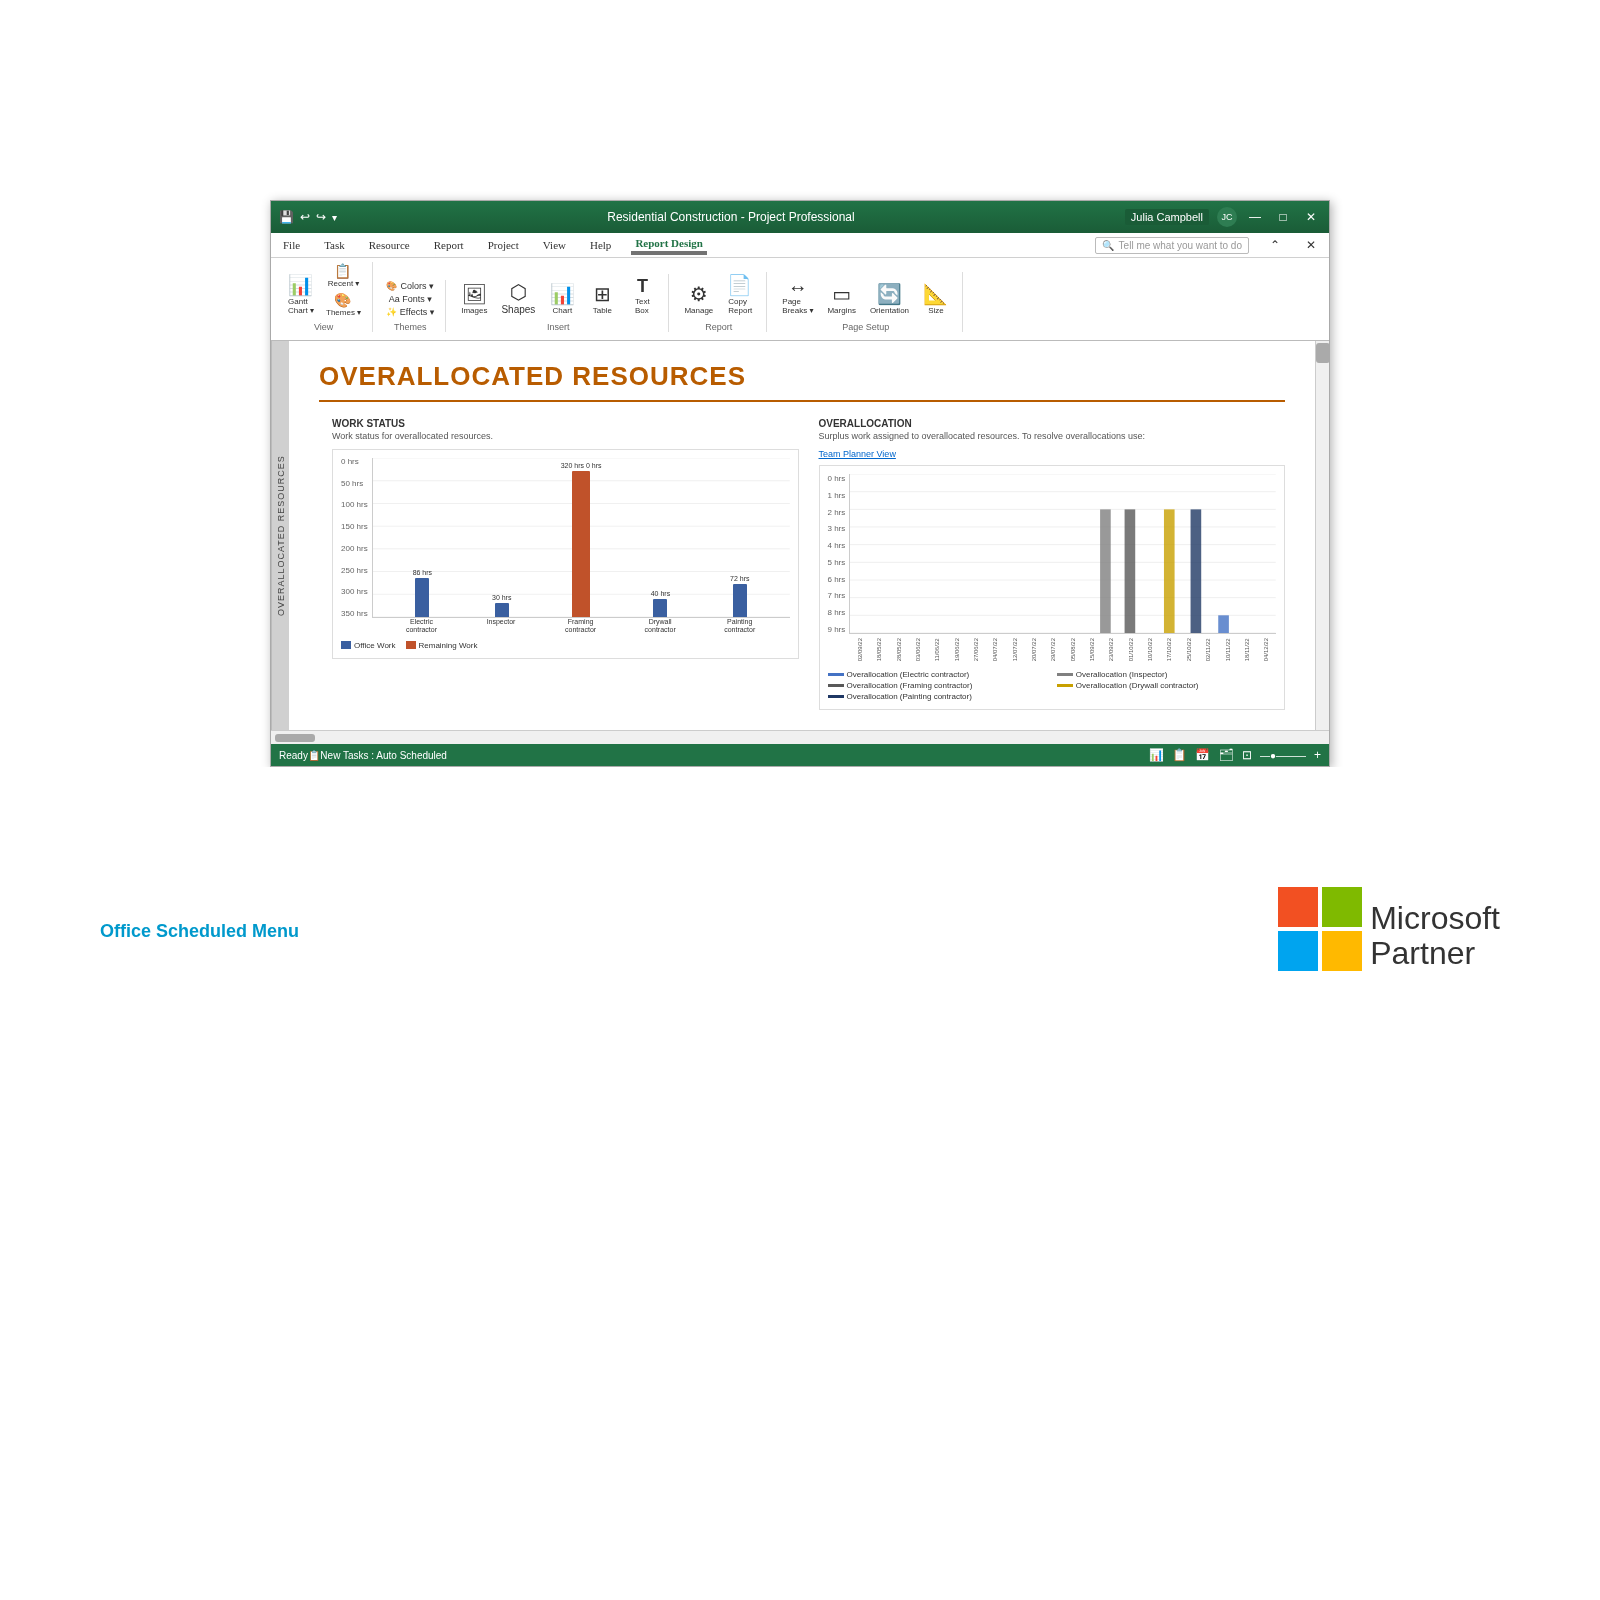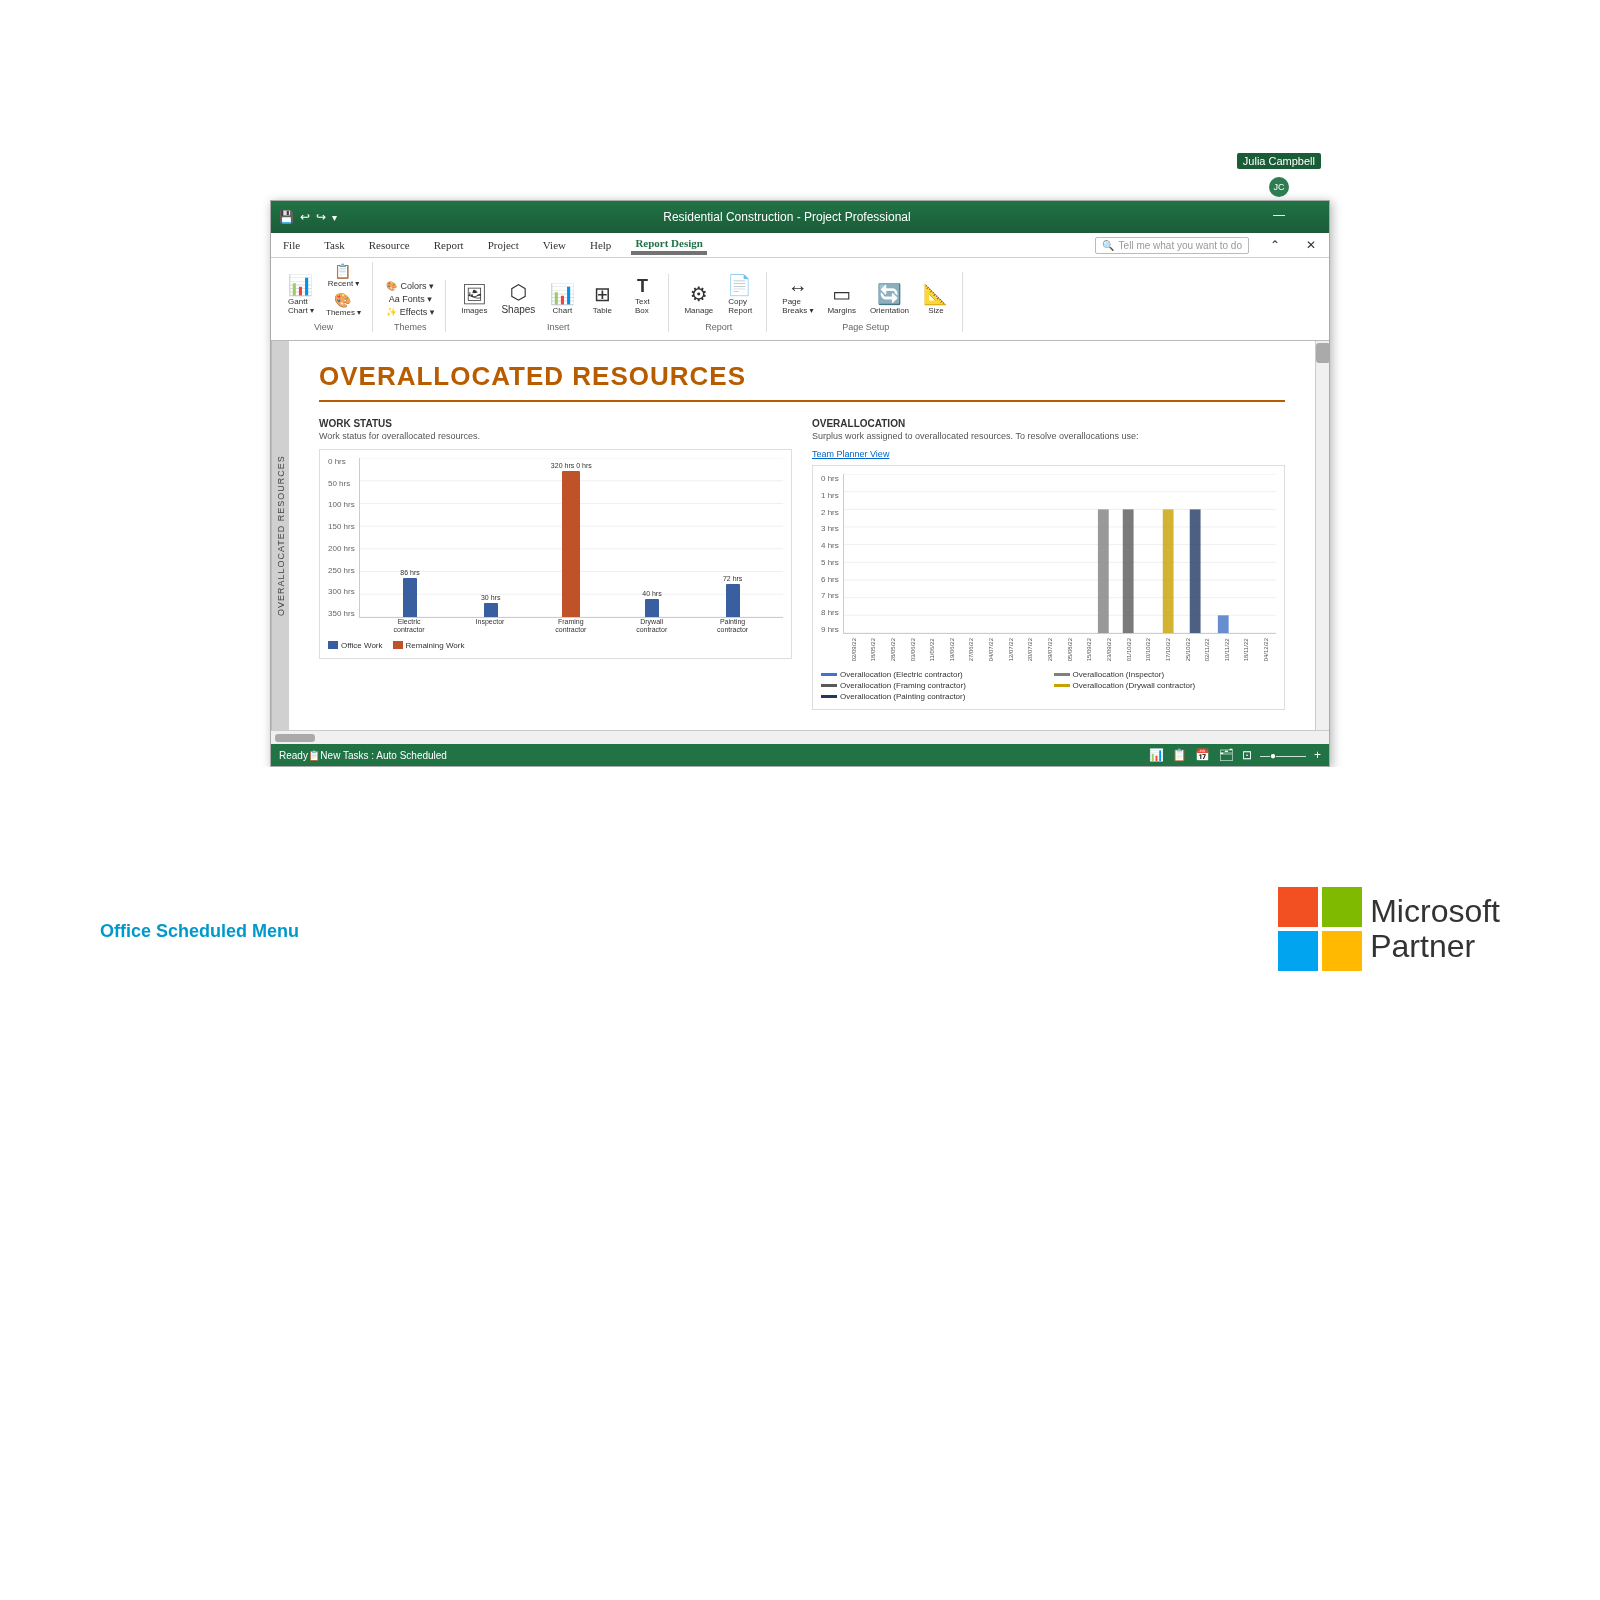--- a/index.html
+++ b/index.html
@@ -129,21 +129,21 @@
       font-size: 26px;
       font-weight: bold;
       color: #b85c00;
       text-transform: uppercase;
       letter-spacing: 1px;
       border-bottom: 2px solid #b85c00;
       padding-bottom: 8px;
       margin-bottom: 16px;
     }
 
-    .report-sections { display: flex; gap: 20px; }
+    .report-sections { display: flex; gap: 20px; margin-left: 13px; }
 
     .report-section { flex: 1; }
     .section-title { font-size: 10px; font-weight: bold; color: #333; text-transform: uppercase; margin-bottom: 2px; }
     .section-subtitle { font-size: 9px; color: #555; margin-bottom: 8px; }
     .section-link { font-size: 9px; color: #0066cc; text-decoration: underline; cursor: pointer; margin-bottom: 6px; display: block; }
 
     
     .bar-chart-container {
       border: 1px solid #ddd;
       padding: 8px;
@@ -265,21 +265,21 @@
       justify-content: space-between;
     }
 
     
     .oem-logo { display: flex; flex-direction: column; align-items: center; gap: 8px; }
     .oem-text-row { display: flex; align-items: center; gap: 10px; }
     .oem-letters { font-size: 72px; font-weight: 900; color: #e87722; line-height: 1; }
     .oem-tagline { font-size: 18px; color: #0099cc; font-weight: 600; margin-top: 4px; }
 
     
-    .ms-partner { display: flex; align-items: center; gap: 8px; }
+    .ms-partner { display: flex; align-items: flex-end; gap: 8px; }
     .ms-squares { display: grid; grid-template-columns: 1fr 1fr; gap: 4px; }
     .ms-sq { width: 40px; height: 40px; }
     .ms-sq-red { background: #f25022; }
     .ms-sq-green { background: #7fba00; }
     .ms-sq-blue { background: #00a4ef; }
     .ms-sq-yellow { background: #ffb900; }
     .ms-partner-text { font-size: 32px; color: #333; font-weight: 300; line-height: 1.1; }
 
     
     .hgrid { stroke: #e0e0e0; stroke-width: 0.5; }
@@ -294,21 +294,21 @@
   <div class="title-bar">
     <div class="title-bar-left">
       <span style="font-size:12px; cursor:pointer;">💾</span>
       <span style="font-size:12px; cursor:pointer;">↩</span>
       <span style="font-size:12px; cursor:pointer;">↪</span>
       <span style="font-size:10px; cursor:pointer;">▾</span>
     </div>
     <div class="title-center">
       <span>Residential Construction - Project Professional</span>
     </div>
-    <div style="display:flex;align-items:center;gap:8px;flex-direction:column;">
+    <div style="display:flex;align-items:center;gap:8px;">
       <span class="title-user">Julia Campbell</span>
       <span style="background:#2e7d52;border-radius:50%;width:20px;height:20px;display:flex;align-items:center;justify-content:center;font-size:9px;color:#fff;">JC</span>
       <span class="title-btn">—</span>
       <span class="title-btn">□</span>
       <span class="title-btn close">✕</span>
     </div>
   </div>
 
   <div class="menu-bar">
     <span class="menu-item">File</span>

